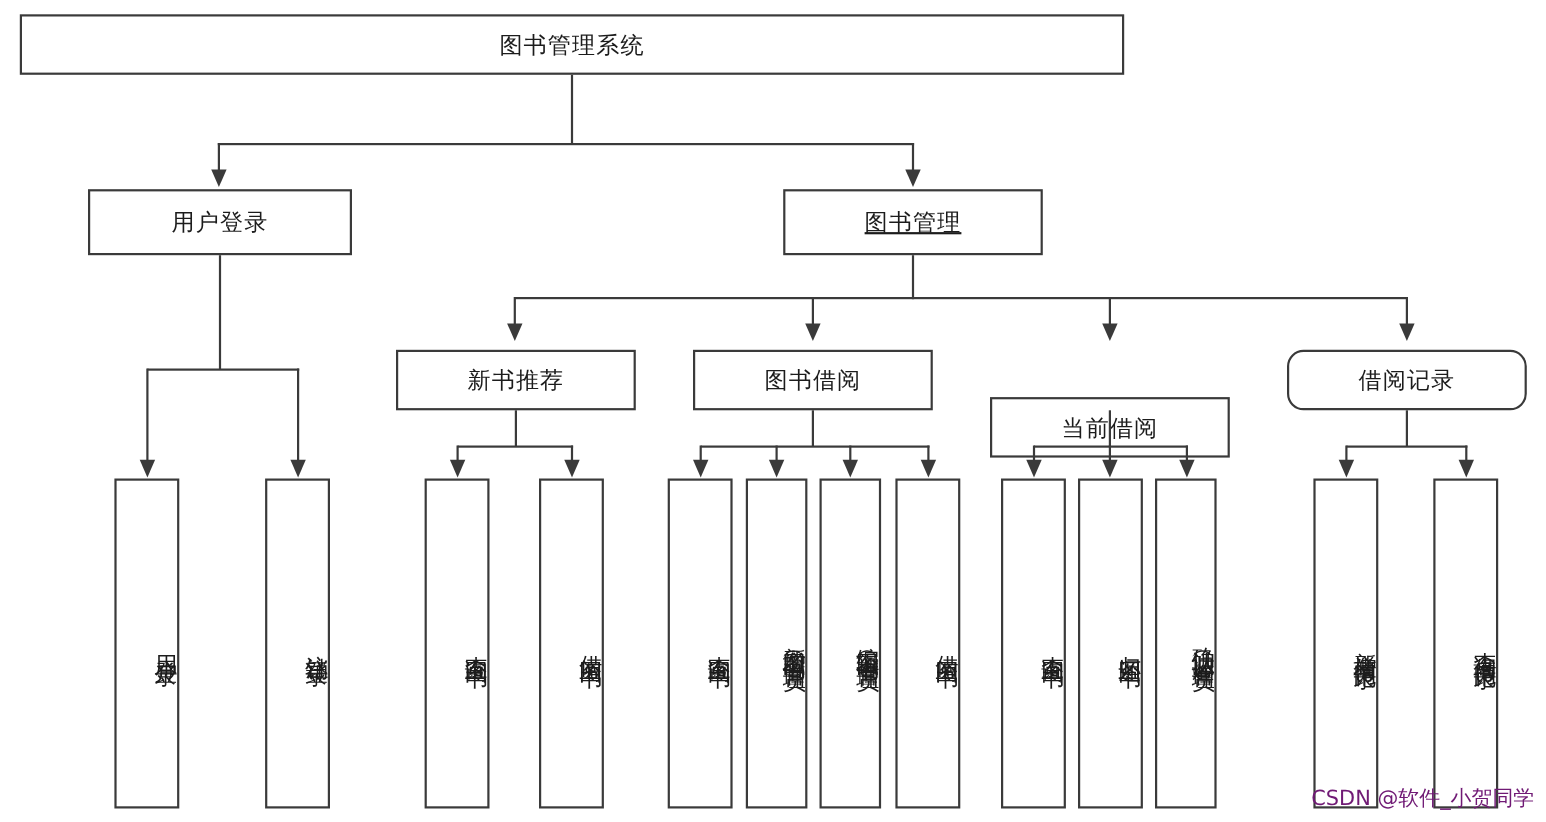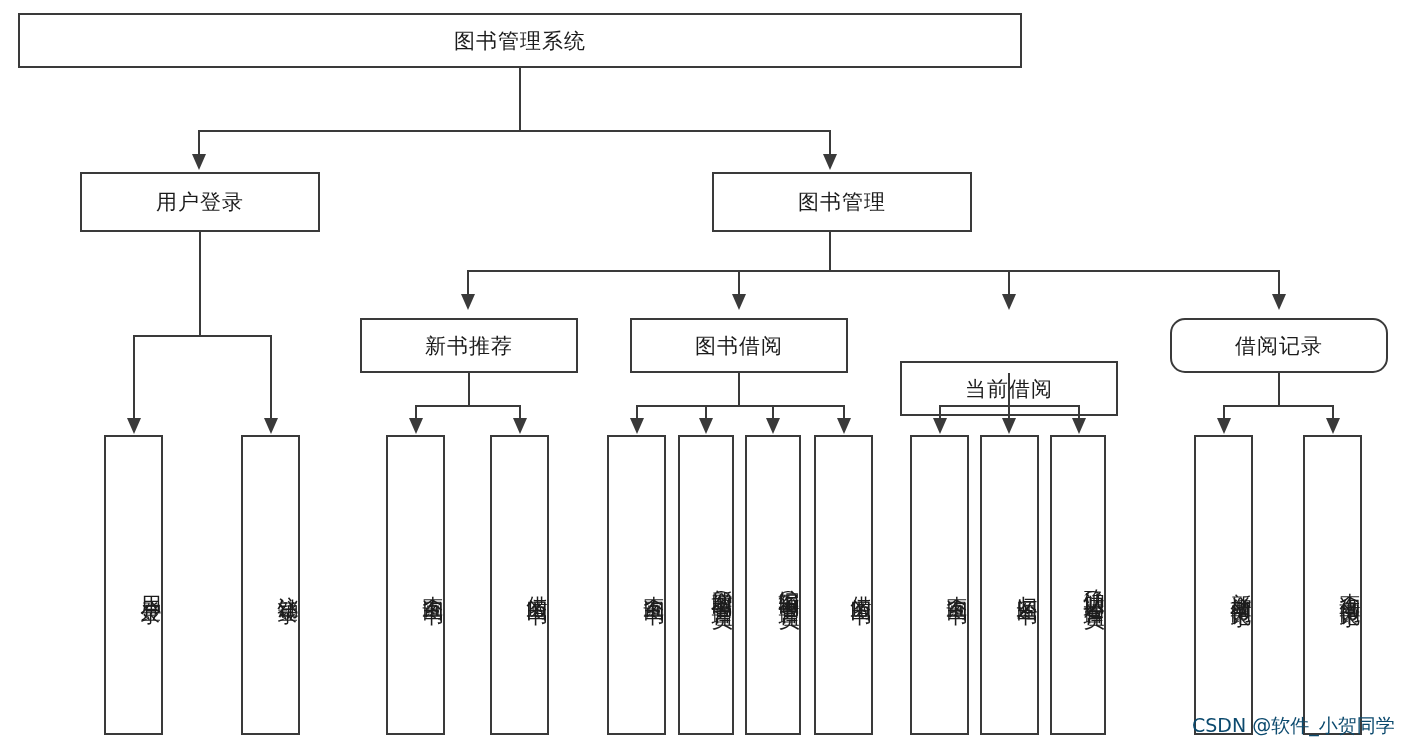--- a/index.html
+++ b/index.html
@@ -57,21 +57,21 @@
     position: absolute;
     width: 0;
     height: 0;
     border-left: 7px solid transparent;
     border-right: 7px solid transparent;
     border-top: 16px solid #3a3a3a;
   }
   .watermark {
     position: absolute;
     font-size: 19px;
-    color: #0c4a6e;
+    color: #701a75;
     white-space: nowrap;
     font-family: "DejaVu Sans", "Liberation Sans", sans-serif;
   }
 </style>
 </head>
 <body>
 
 <div id="canvas">
 
   <div class="node horiz" style="left:18px; top:13px; width:1004px; height:55px;">
@@ -83,21 +83,21 @@
   <div class="edge h" style="left:198px; top:130px; width:633px; height:2px;"></div>
 
   <div class="edge v" style="left:198px; top:130px; width:2px; height:26px;"></div>
   <div class="arrow" style="left:192px; top:154px;"></div>
   <div class="edge v" style="left:829px; top:130px; width:2px; height:26px;"></div>
   <div class="arrow" style="left:823px; top:154px;"></div>
 
   <div class="node horiz" style="left:80px; top:172px; width:240px; height:60px;">
     <span>用户登录</span>
   </div>
-  <div class="node horiz" style="left:712px; top:172px; width:260px; height:60px;">
+  <div class="node horiz" style="left:712px; top:172px; width:236px; height:60px;text-decoration:underline;">
     <span>图书管理</span>
   </div>
 
   <div class="edge v" style="left:199px; top:232px; width:2px; height:104px;"></div>
   <div class="edge h" style="left:134px; top:335px; width:138px; height:2px;"></div>
   <div class="edge v" style="left:133px; top:335px; width:2px; height:84px;"></div>
   <div class="arrow" style="left:127px; top:418px;"></div>
   <div class="edge v" style="left:270px; top:335px; width:2px; height:84px;"></div>
   <div class="arrow" style="left:264px; top:418px;"></div>
 

